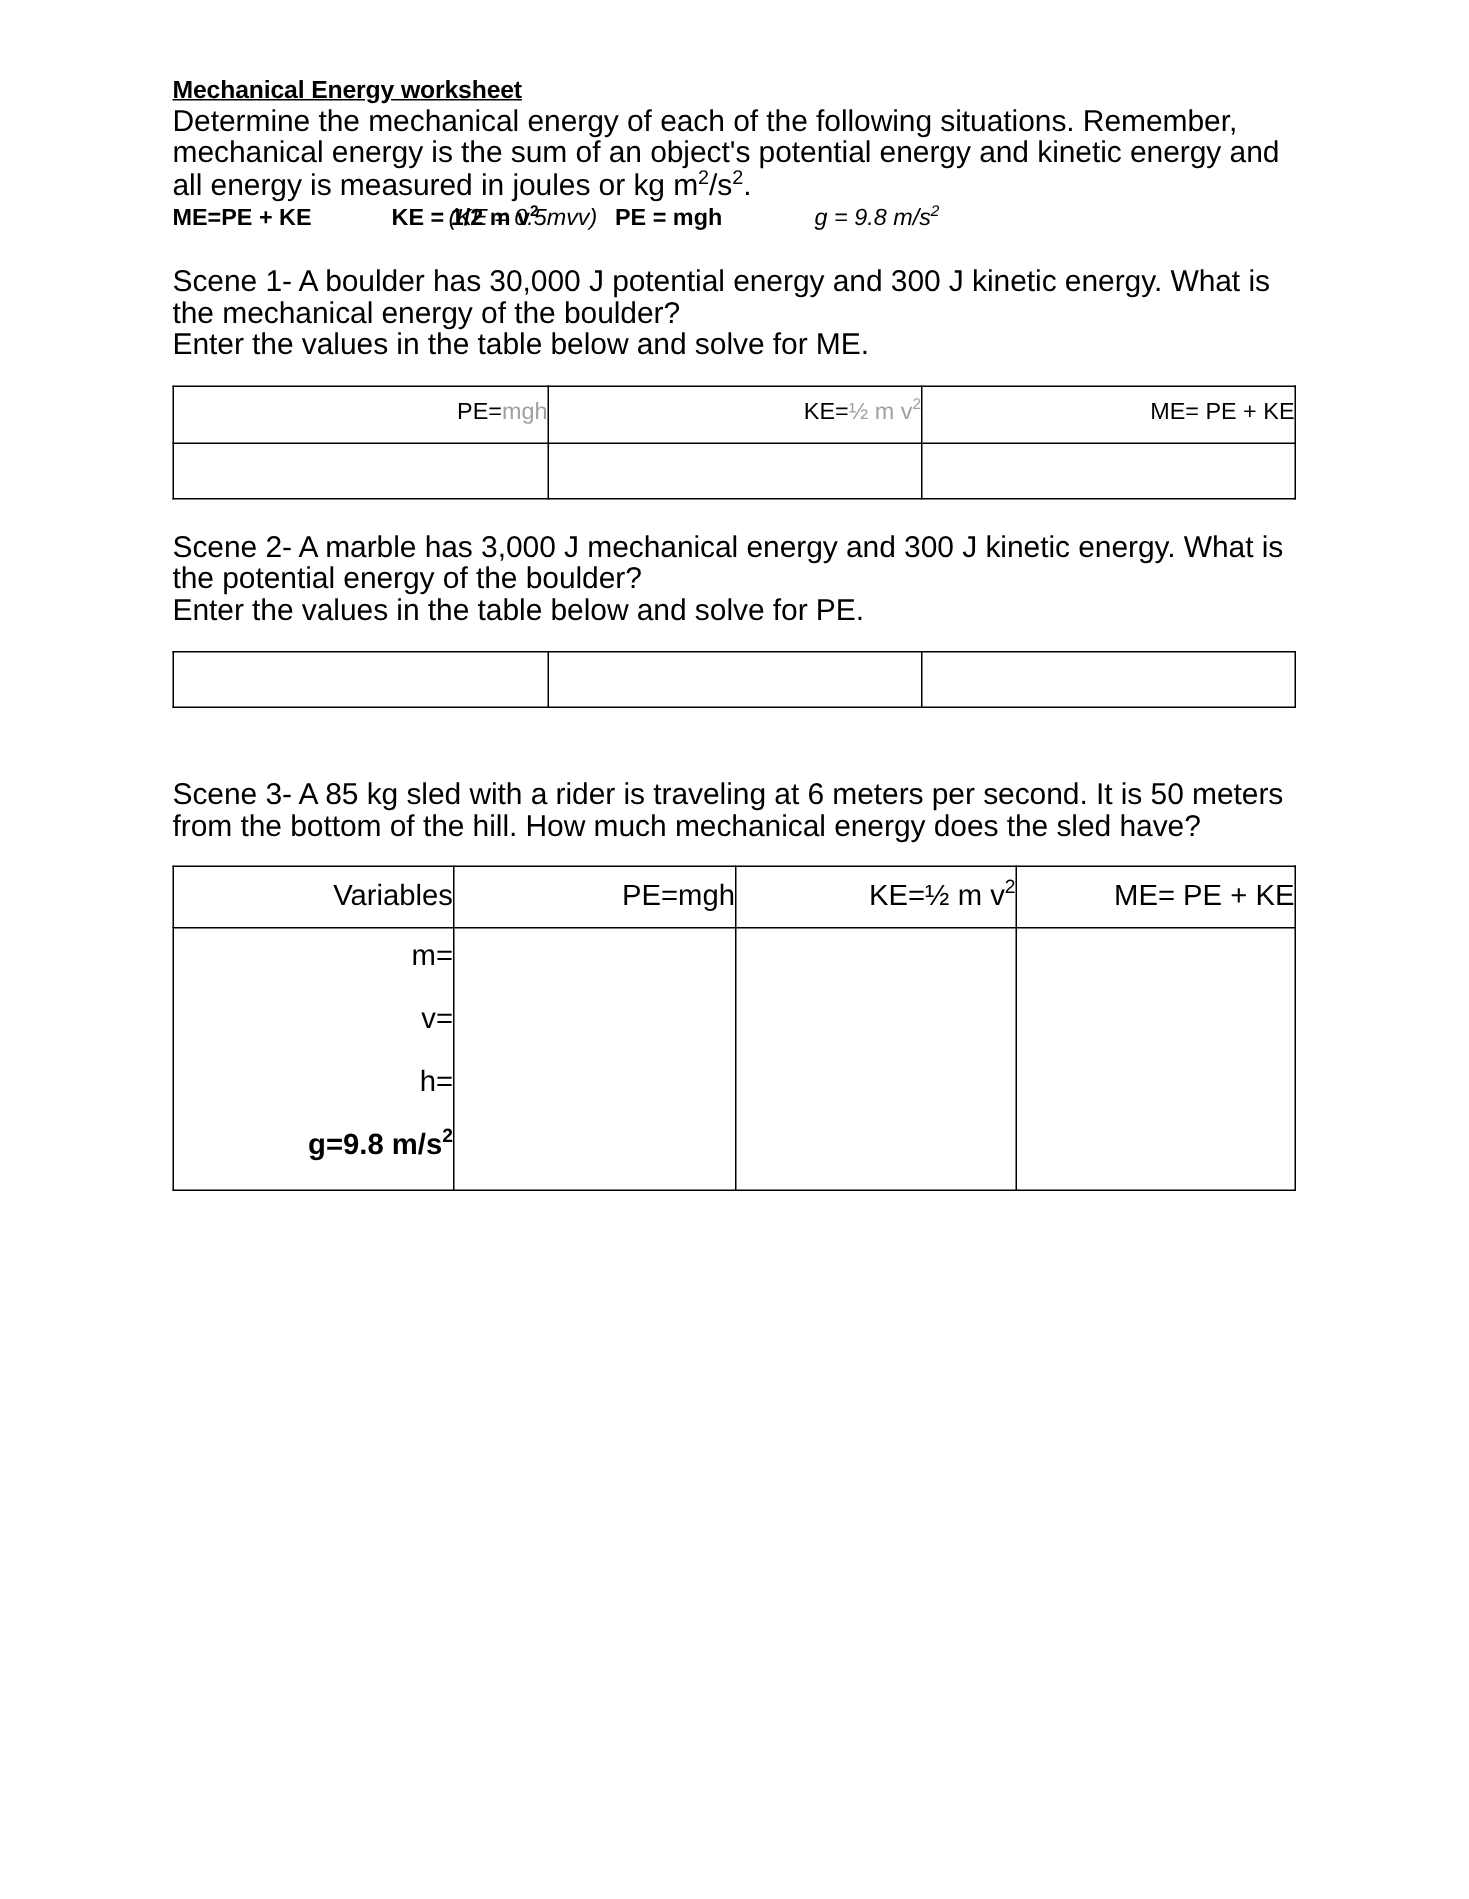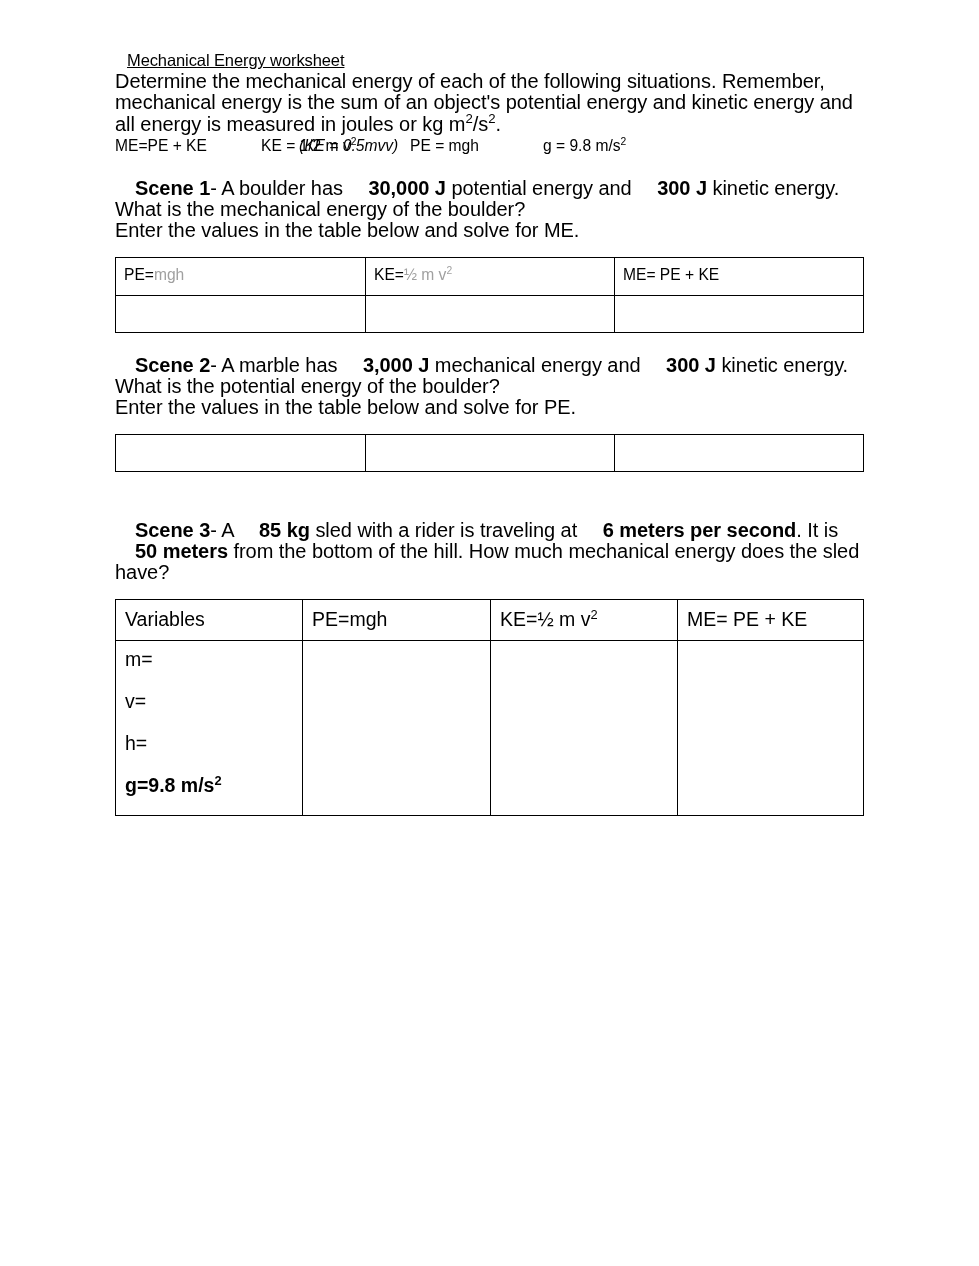--- a/index.html
+++ b/index.html
@@ -19,78 +19,80 @@
     width: 979px;
     height: 1266px;
     box-sizing: border-box;
     padding: 50px 116px 0 115px;
     background: #ffffff;
   }
 
   
   .doc-title {
     font-size: 16.5px;
-    font-weight: normal;
+    font-weight: bold;
     text-decoration: underline;
     line-height: 20px;
-    margin: 0 0 1px 12px;
+    margin: 0 0 1px 0;
     letter-spacing: -0.1px;
   }
 
   
   .para {
     font-size: 20px;
     line-height: 21.3px;
     margin: 0;
     text-align: left;
     letter-spacing: -0.05px;
   }
-  .para b { font-weight: bold; margin-left: 20px; }
+  .para b { font-weight: normal; }
   sup {
     font-size: 0.66em;
     vertical-align: super;
     line-height: 0;
   }
 
   
   .formula-line {
     font-size: 15.6px;
     line-height: 22px;
     margin: 0;
     white-space: nowrap;
   }
   .formula-line .f {
-    font-weight: normal;
+    font-weight: bold;
     display: inline-block;
   }
   .formula-line .f-ital {
     font-weight: normal;
     font-style: italic;
     display: inline-block;
   }
   .formula-line .f-plain {
     font-weight: normal;
     display: inline-block;
+    font-style: italic;
   }
   .fw-1 { width: 146px; }
   .fw-2 { width: 38px; }
   .fw-3 { width: 111px; }
   .fw-4 { width: 133px; }
 
   
   .sp-blank { height: 21px; }
   .sp-gap-tbl { height: 15px; }
   .sp-after-tbl-1 { height: 22px; }
   .sp-after-tbl-2 { height: 48px; }
 
   
   table.wstable {
     border-collapse: collapse;
     width: 748px;
     table-layout: fixed;
+    text-align: right;
   }
   table.wstable td {
     border: 1.6px solid #000000;
     vertical-align: top;
     padding: 7px 0 7px 8px;
     background: #ffffff;
   }
   
   table.t-small td {
     font-size: 15.6px;

